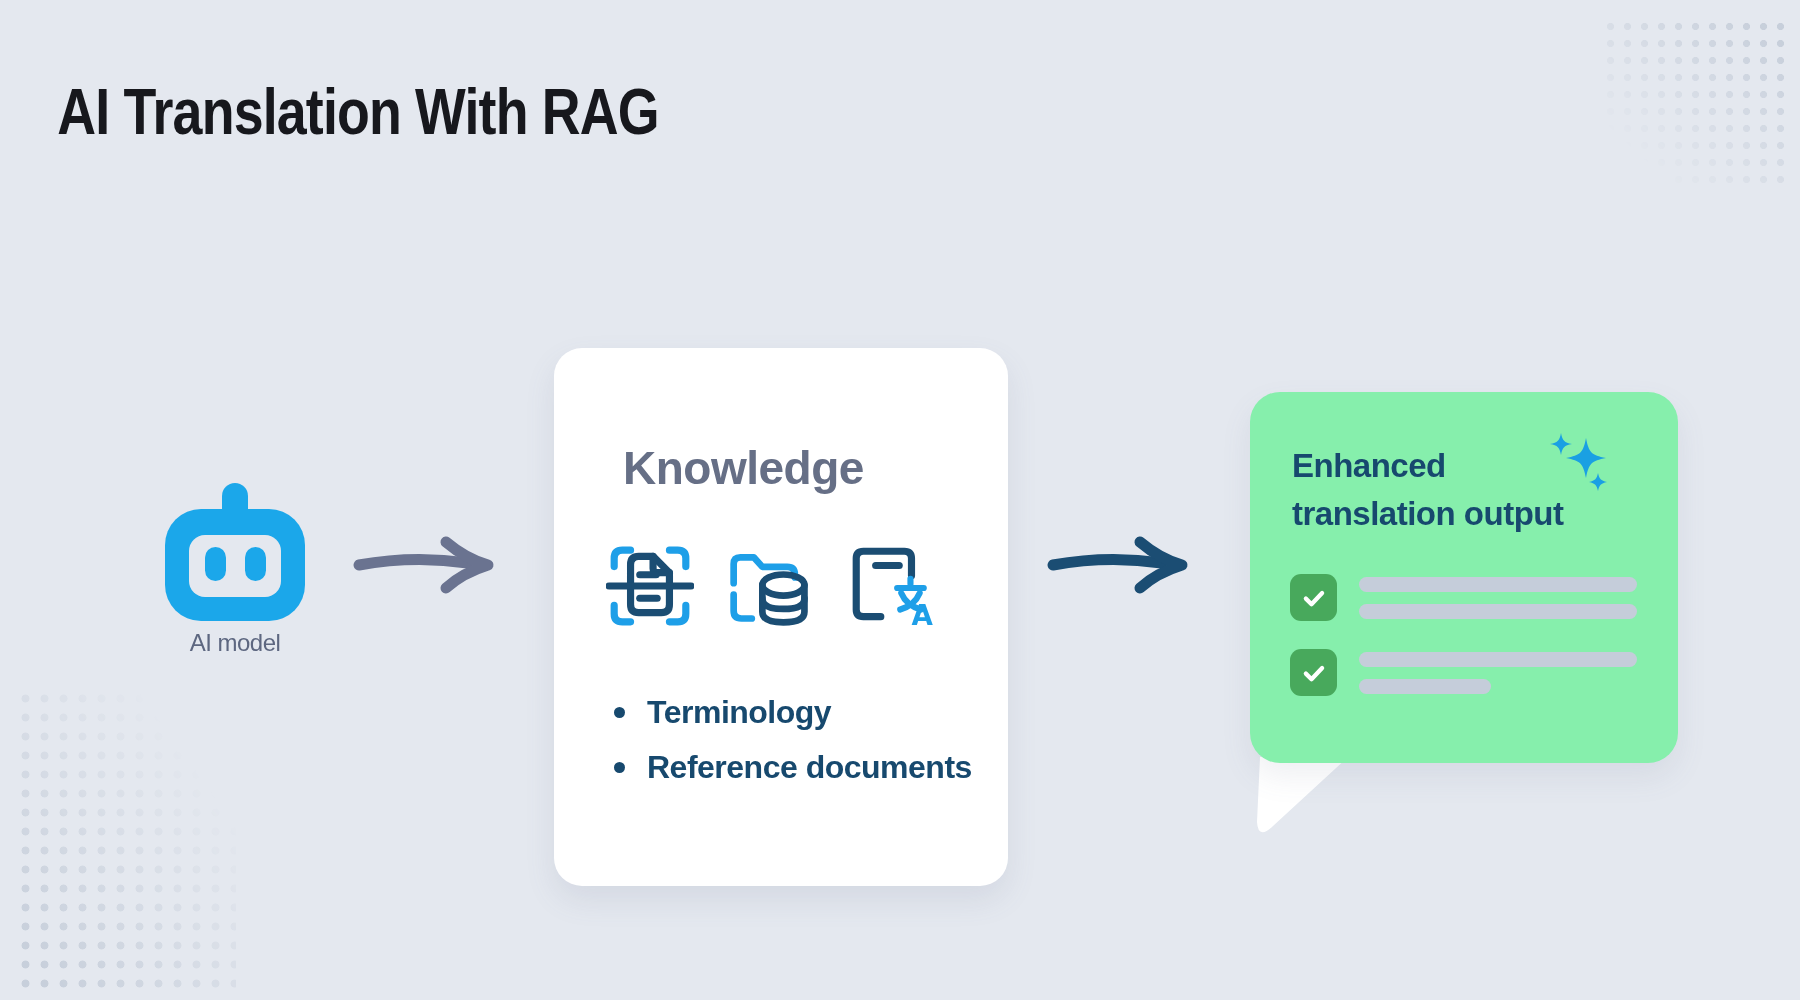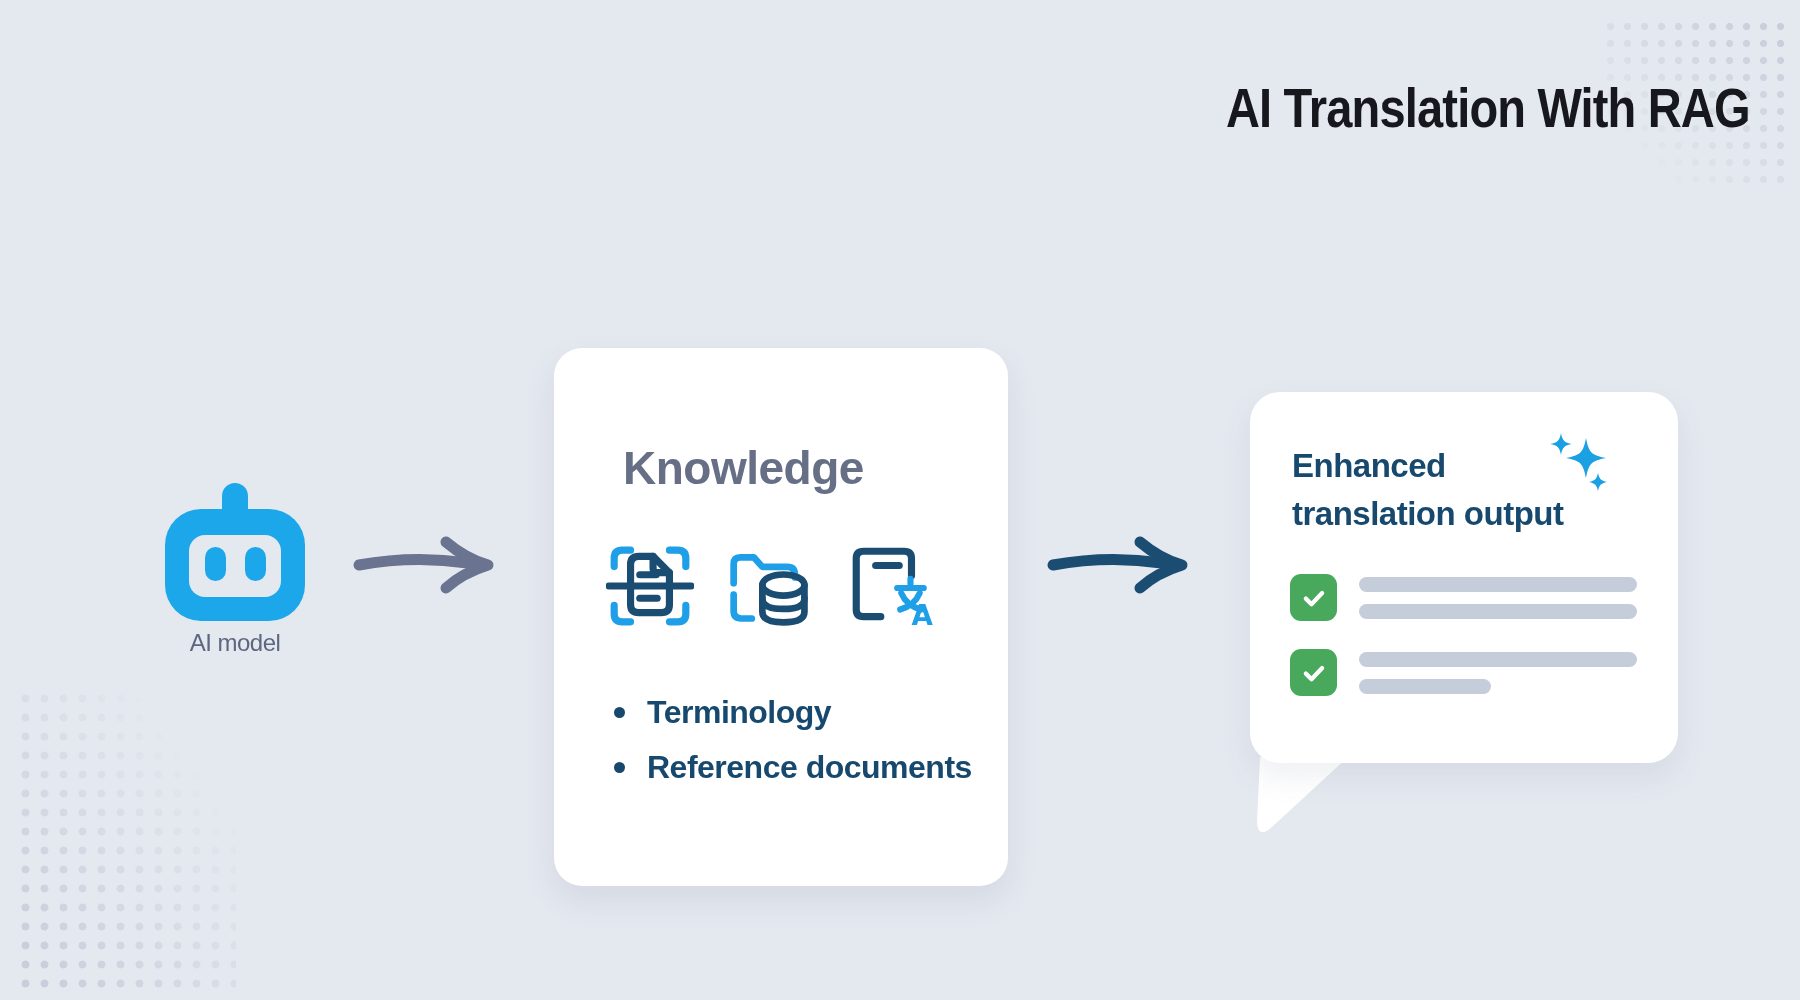--- a/index.html
+++ b/index.html
@@ -22,21 +22,21 @@
     left:16px; bottom:6px; width:220px; height:305px;
     background-image:radial-gradient(circle, #C5CDD9 3.6px, rgba(197,205,217,0) 4.3px);
     background-size:19px 19px;
     -webkit-mask-image:linear-gradient(to top right, rgba(0,0,0,.95) 8%, rgba(0,0,0,0) 78%);
     mask-image:linear-gradient(to top right, rgba(0,0,0,.95) 8%, rgba(0,0,0,0) 78%);
   }
 
   
   .title {
     position:absolute; top:76px; left:0; width:100%; margin:0;
-    text-align:right; font-size:56px; font-weight:800; color:#17181D;
+    text-align:left; font-size:64px; font-weight:800; color:#17181D;
     letter-spacing:-1px; line-height:1.15;
   }
   .title .squeeze { display:inline-block; transform:scaleX(.84); transform-origin:center; }
   .subtitle {
     position:absolute; top:205px; left:0; width:100%; margin:0;
     text-align:center; font-size:35px; font-weight:400; color:#8B94A7; line-height:1.2;
   }
 
   
   .ai-model { position:absolute; left:135px; top:481px; width:200px;
@@ -59,21 +59,21 @@
   .k-icons { position:absolute; left:52px; top:194px; display:flex; gap:32px; }
   .k-icons svg { width:88px; height:88px; }
   .k-bullets { position:absolute; left:60px; top:346px; margin:0; padding:0; list-style:none; }
   .k-bullets li { display:flex; align-items:center; gap:22px; margin-bottom:18px;
     font-size:32px; font-weight:700; color:#17496E; letter-spacing:-.5px; line-height:1.15; }
   .k-bullets .dot { width:11px; height:11px; border-radius:50%; background:#17496E; flex:0 0 auto; }
 
   
   .bubble {
     position:absolute; left:1250px; top:392px; width:428px; height:371px;
-    background:#ffffff; border-radius:30px;
+    background:#86efac; border-radius:30px;
     box-shadow:0 14px 30px rgba(96,110,140,.10);
   }
   .bubble-tail { position:absolute; left:1252px; top:757px; width:100px; height:82px; }
   .b-title { position:absolute; left:42px; top:50px; margin:0; width:272px;
     font-size:33px; font-weight:700; color:#17496E; letter-spacing:-.5px; line-height:1.45; }
   .sparkles { position:absolute; left:298px; top:40px; width:64px; height:64px; }
   .b-rows { position:absolute; left:40px; top:182px; }
   .b-row { display:flex; gap:22px; margin-bottom:28px; }
   .check { width:47px; height:47px; border-radius:11px; background:#48A95C;
     display:flex; align-items:center; justify-content:center; flex:0 0 auto; }

